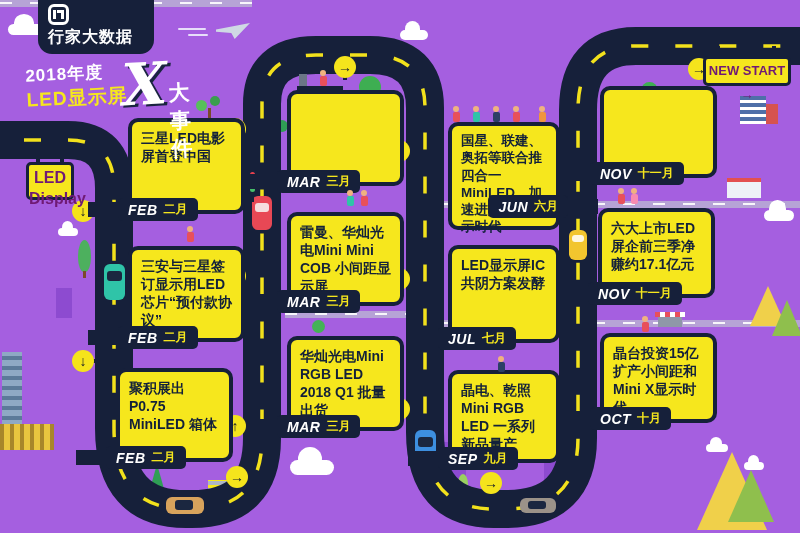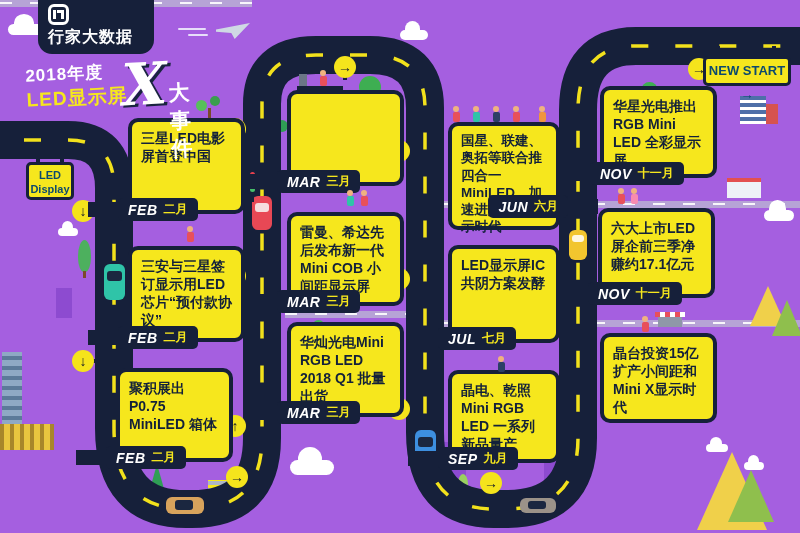--- a/index.html
+++ b/index.html
@@ -29,21 +29,21 @@
   .car { position:absolute; border-radius:6px; z-index:5; }
   .car .win { position:absolute; background:#1b2740; border-radius:3px; }
 
   
   .csign { position:absolute; width:22px; height:22px; border-radius:50%; background:#f5e41c;
     color:#11182a; font-weight:bold; font-size:14px; line-height:22px; text-align:center; z-index:6; }
   .stub { position:absolute; background:#16203a; z-index:5; }
 
   
   .board { position:absolute; background:#f6e71d; border:3px solid #16203a; border-radius:5px;
-    color:#0c4a6e; font-weight:bold; text-align:center; z-index:6; }
+    color:#701a75; font-weight:bold; text-align:center; z-index:6; }
 
   
   .card { position:absolute; width:117px; background:#f6e71d; border:4px solid #16203a;
     border-radius:10px; z-index:7; }
   .card-text { padding:8px 8px 0 9px; font-size:14px; font-weight:bold; color:#13213a;
     line-height:1.28; letter-spacing:0; }
   .badge { position:absolute; left:-14px; bottom:-11px; background:#16203a; border-radius:5px;
     padding:3px 10px; display:flex; gap:6px; align-items:center; white-space:nowrap; }
   .badge::before { content:""; position:absolute; right:100%; top:18%; height:64%; width:30px;
     background:#16203a; }
@@ -221,21 +221,21 @@
 
   <div class="stub" style="left:235px;top:486px;width:4px;height:8px;"></div>
   <div class="csign" style="left:226px;top:466px;"><span>→</span></div>
   <div class="stub" style="left:489px;top:492px;width:4px;height:8px;"></div>
   <div class="csign" style="left:480px;top:472px;"><span>→</span></div>
   <div class="stub" style="left:698px;top:52px;width:4px;height:8px;"></div>
   <div class="csign" style="left:688px;top:58px;"><span>→</span></div>
 
   <div class="stub" style="left:36px;top:152px;width:4px;height:12px;"></div>
   <div class="stub" style="left:60px;top:152px;width:4px;height:12px;"></div>
-  <div class="board" style="left:26px;top:162px;width:48px;height:38px;font-size:11px;line-height:1.3;padding-top:3px;">
+  <div class="board" style="left:26px;top:162px;width:48px;height:38px;font-size:16px;line-height:1.3;padding-top:3px;">
     <div>LED</div>
     <div>Display</div>
   </div>
 
   <div class="stub" style="left:716px;top:46px;width:4px;height:14px;"></div>
   <div class="stub" style="left:772px;top:46px;width:4px;height:14px;"></div>
   <div class="board" style="left:703px;top:56px;width:88px;height:30px;font-size:13px;line-height:24px;font-weight:800;">
     <span>NEW START</span>
     <span>→</span>
   </div>
@@ -261,27 +261,27 @@
       <span class="m-cn">二月</span>
     </div>
   </div>
   <div class="card" style="left:287px;top:90px;height:96px;">
     <div class="badge">
       <span class="m-ab">MAR</span>
       <span class="m-cn">三月</span>
     </div>
   </div>
   <div class="card" style="left:287px;top:212px;height:94px;">
-    <div class="card-text">雷曼、希达先后发布新一代 Mini COB 小间距显示屏</div>
+    <div class="card-text">雷曼、华灿光电Mini Mini COB 小间距显示屏</div>
     <div class="badge">
       <span class="m-ab">MAR</span>
       <span class="m-cn">三月</span>
     </div>
   </div>
-  <div class="card" style="left:287px;top:322px;height:95px;">
+  <div class="card" style="left:287px;top:336px;height:95px;">
     <div class="card-text">华灿光电Mini RGB LED 2018 Q1 批量出货</div>
     <div class="badge">
       <span class="m-ab">MAR</span>
       <span class="m-cn">三月</span>
     </div>
   </div>
   <div class="card" style="left:448px;top:122px;width:112px;height:108px;">
     <div class="card-text" style="padding-top:6px;font-size:13.5px;">国星、联建、奥拓等联合推四合一MiniLED，加速进入P0.X显示时代</div>
     <div class="badge badge-right">
       <span class="m-ab">JUN</span>
@@ -296,35 +296,38 @@
     </div>
   </div>
   <div class="card" style="left:448px;top:245px;width:112px;height:98px;">
     <div class="card-text">LED显示屏IC共阴方案发酵</div>
     <div class="badge">
       <span class="m-ab">JUL</span>
       <span class="m-cn">七月</span>
     </div>
   </div>
   <div class="card" style="left:600px;top:86px;height:92px;">
-    <div class="card-text">华星光电推出RGB Mini LED 全彩显示屏</div>
     <div class="badge">
       <span class="m-ab">NOV</span>
       <span class="m-cn">十一月</span>
     </div>
   </div>
   <div class="card" style="left:598px;top:208px;height:90px;">
     <div class="card-text">六大上市LED屏企前三季净赚约17.1亿元</div>
     <div class="badge">
       <span class="m-ab">NOV</span>
       <span class="m-cn">十一月</span>
     </div>
   </div>
   <div class="card" style="left:600px;top:333px;height:90px;">
     <div class="card-text">晶台投资15亿扩产小间距和 Mini X显示时代</div>
+    <div class="badge">
+      <span class="m-ab">OCT</span>
+      <span class="m-cn">十月</span>
+    </div>
   </div>
 
   <div id="logo-banner">
     <div id="logo-icon">
       <i style="left:2px;top:3px;width:3px;height:9px;"></i>
       <i style="left:6px;top:3px;width:7px;height:3px;"></i>
       <i style="left:10px;top:6px;width:3px;height:6px;"></i>
     </div>
     <div id="logo-text">行家大数据</div>
   </div>

